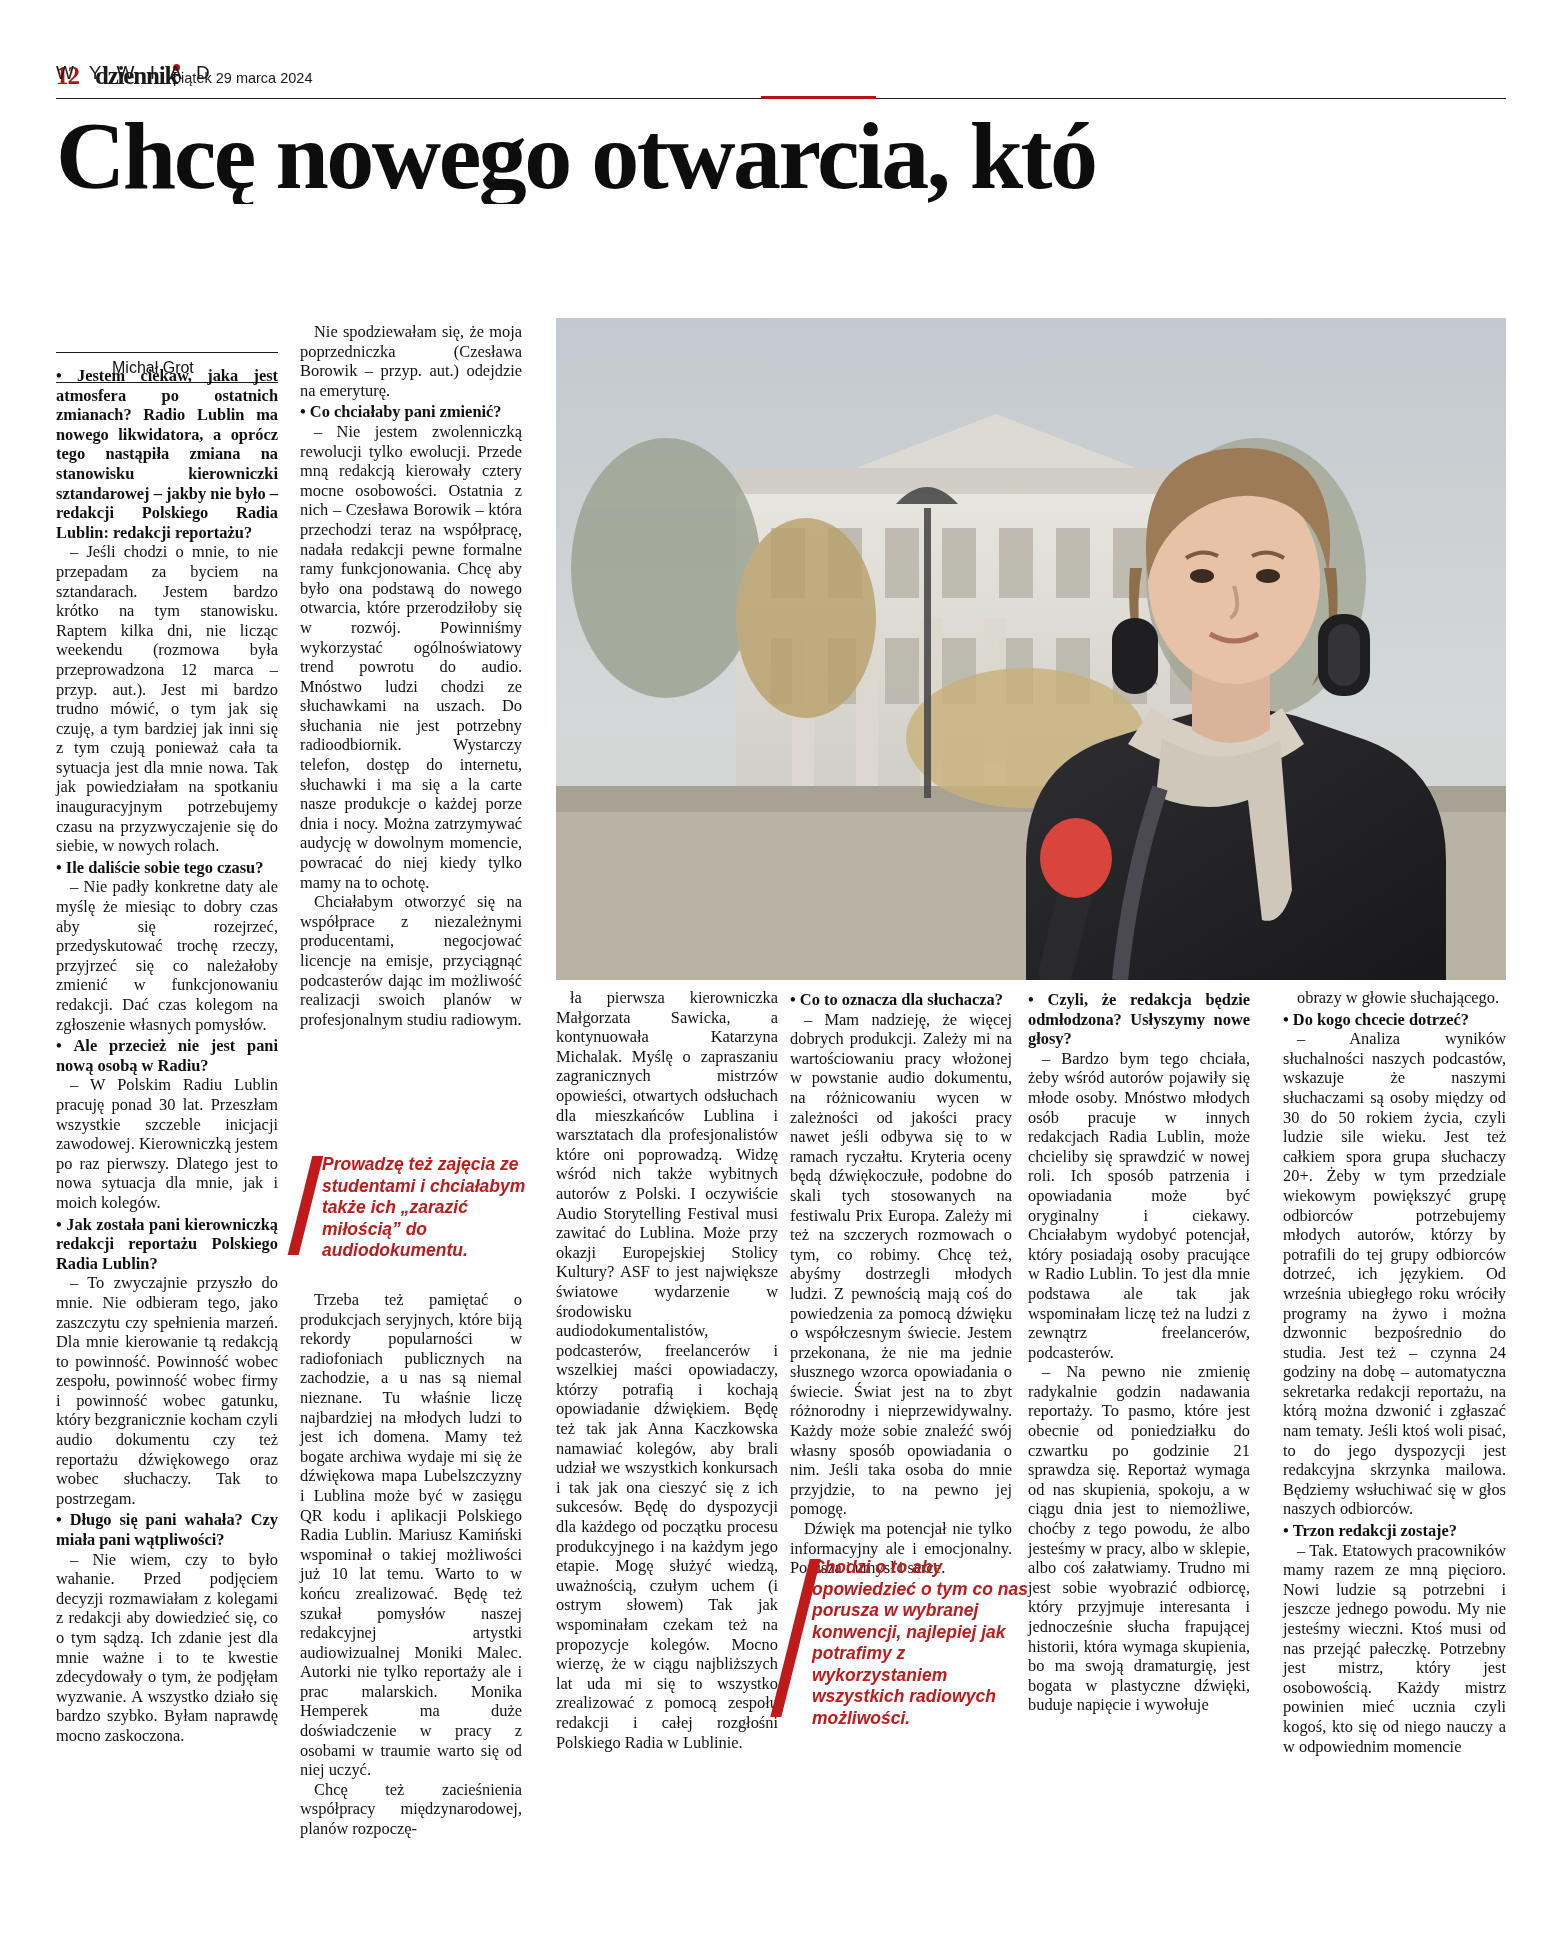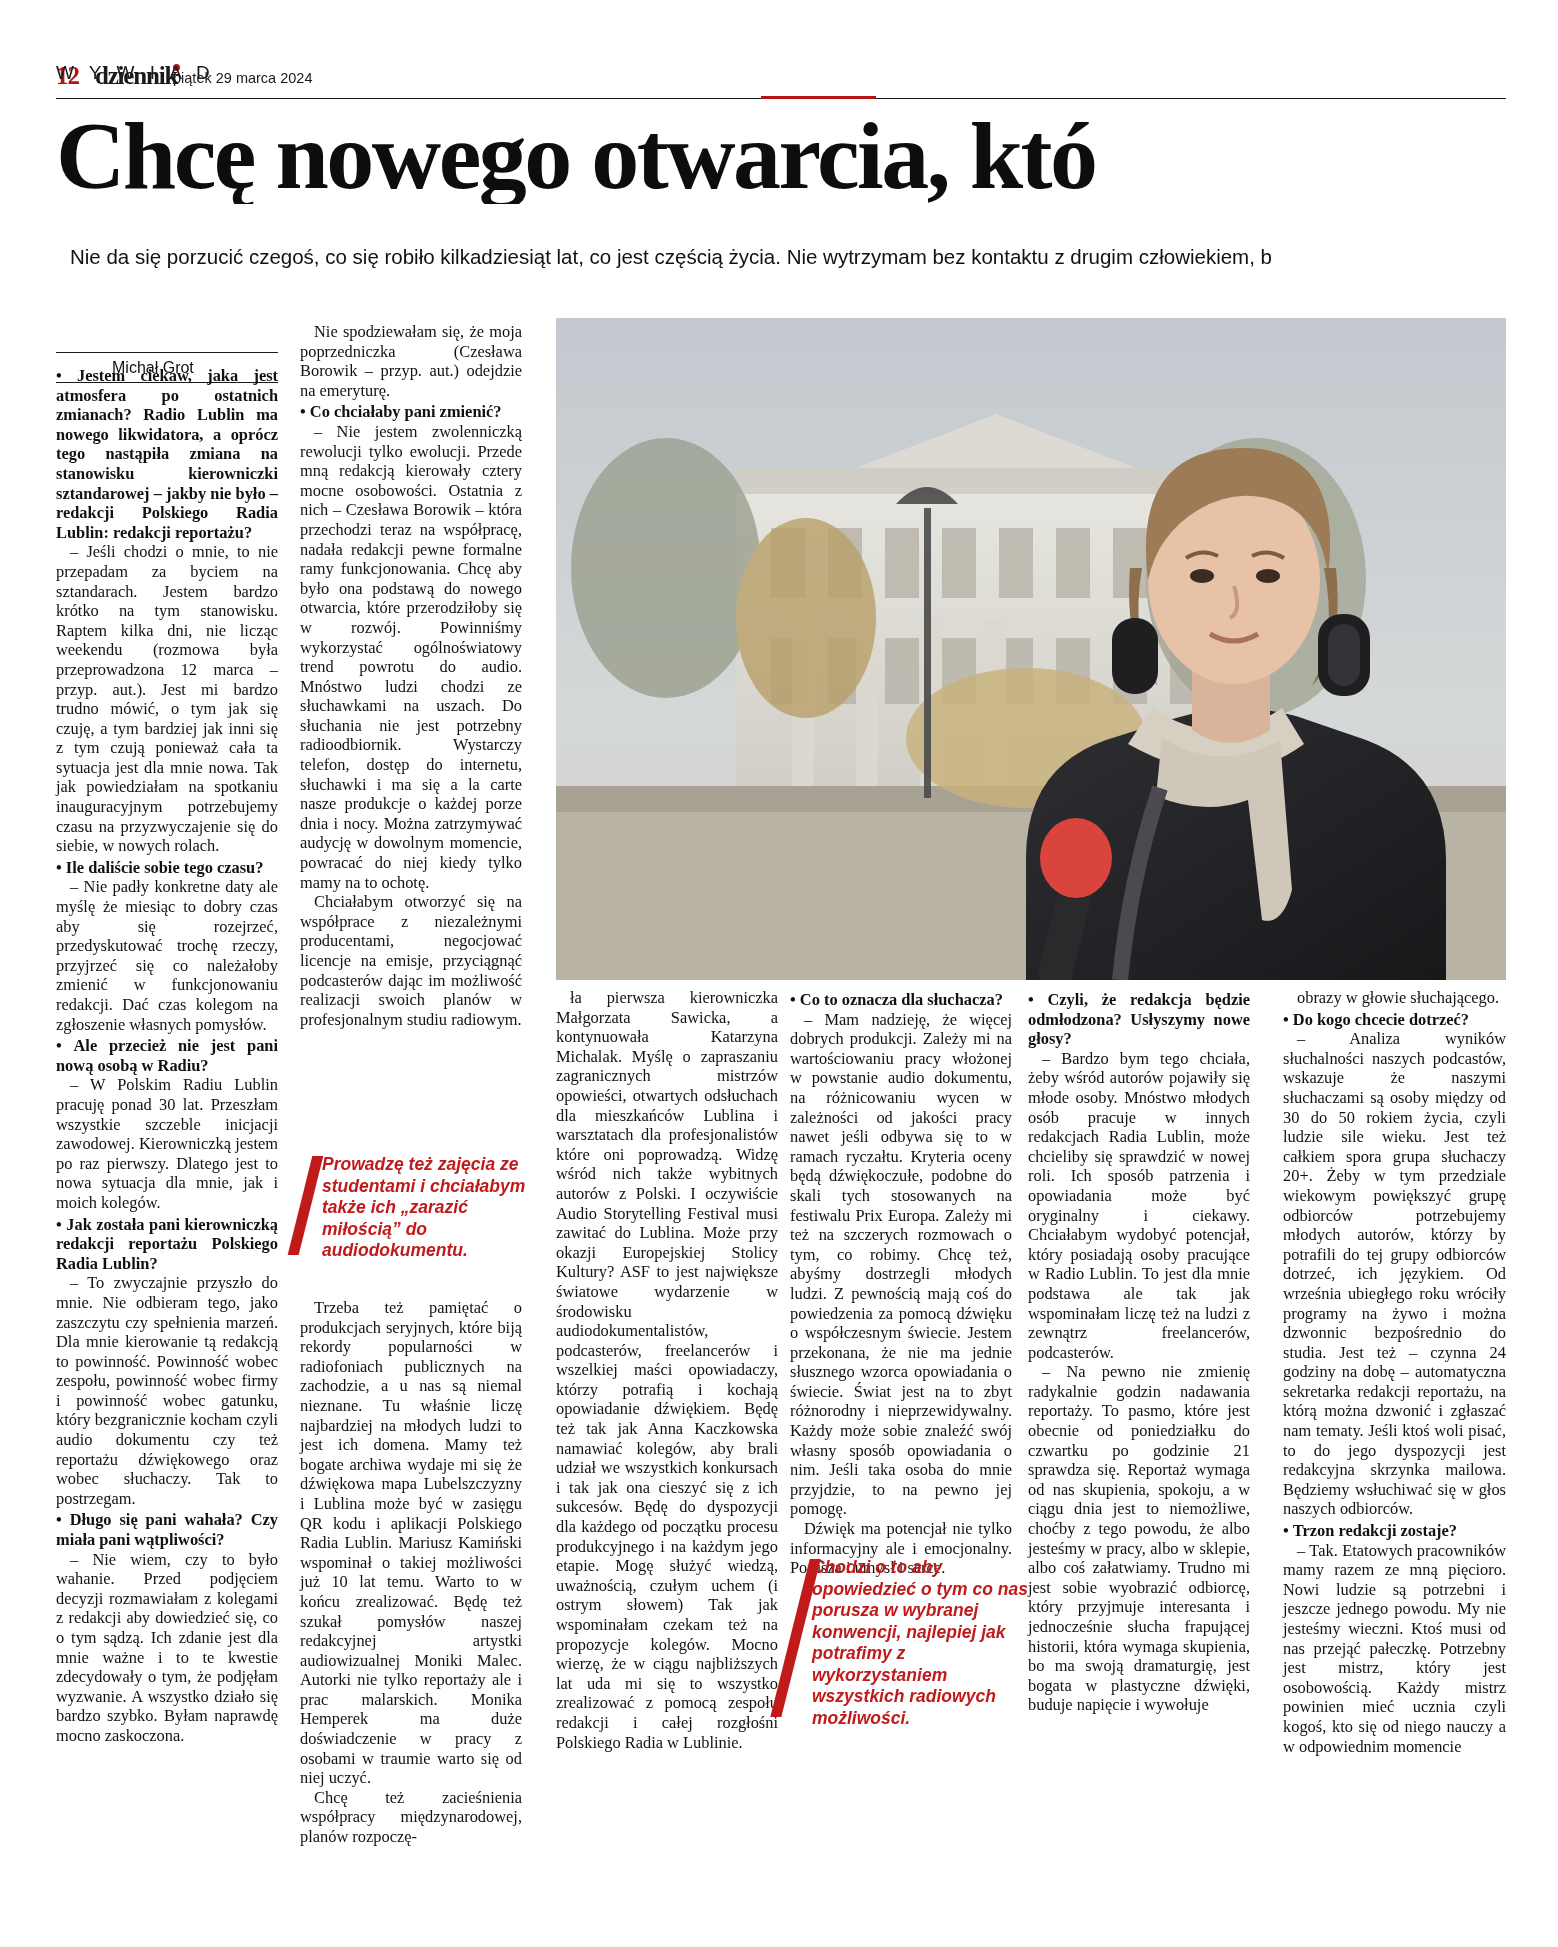--- a/index.html
+++ b/index.html
@@ -195,21 +195,21 @@
     content: "\2022\00a0";
   }
 
   
   #col1 { left: 56px;  top: 364px; width: 222px; }
   #col2 { left: 300px; top: 322px; width: 222px; }
   #col3 { left: 556px; top: 988px; width: 222px; }
   #col4 { left: 790px; top: 988px; width: 222px; }
   #col5 { left: 1028px;top: 988px; width: 222px; }
   #col6 { left: 1283px;top: 988px; width: 223px; }
-  #col2b{ left: 300px; top: 1290px; width: 222px; margin-top: 8px; }
+  #col2b{ left: 300px; top: 1290px; width: 222px; }
 
   
   .pullquote {
     position: absolute;
     font-family: "Liberation Sans", sans-serif;
     font-style: italic;
     font-weight: bold;
     font-size: 17.5px;
     line-height: 21.5px;
     color: #c01a1a;
@@ -241,21 +241,20 @@
     </div>
     <div class="mast-date">piątek 29 marca 2024</div>
     <div class="mast-section">W Y W I A D</div>
     <div class="mast-rule"></div>
     <div class="mast-rule-red"></div>
   </div>
 
   <div class="headline">Chcę nowego otwarcia, któ</div>
 
   <div class="lead">
-    <span>Nie da się porzucić czegoś, co się robiło kilkadziesiąt lat, co jest częścią życia. Nie wytrzymam bez kontaktu z drugim człowiekiem, b</span>
   </div>
 
   <div class="byline">
     <div class="byline-rule-top"></div>
     <div class="byline-name">Michał Grot</div>
     <div class="byline-rule-bot"></div>
   </div>
 
   <div class="photo">
     <svg width="950" height="662" viewBox="0 0 950 662" xmlns="http://www.w3.org/2000/svg">

